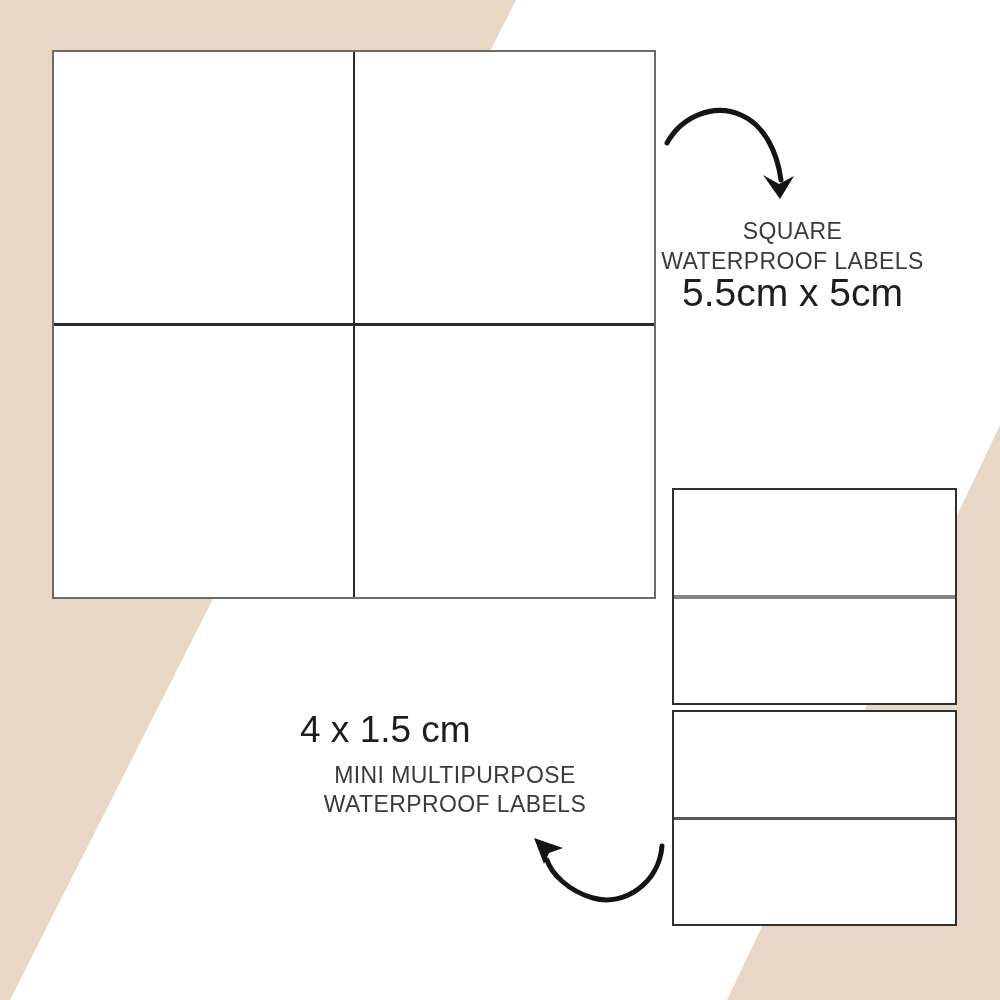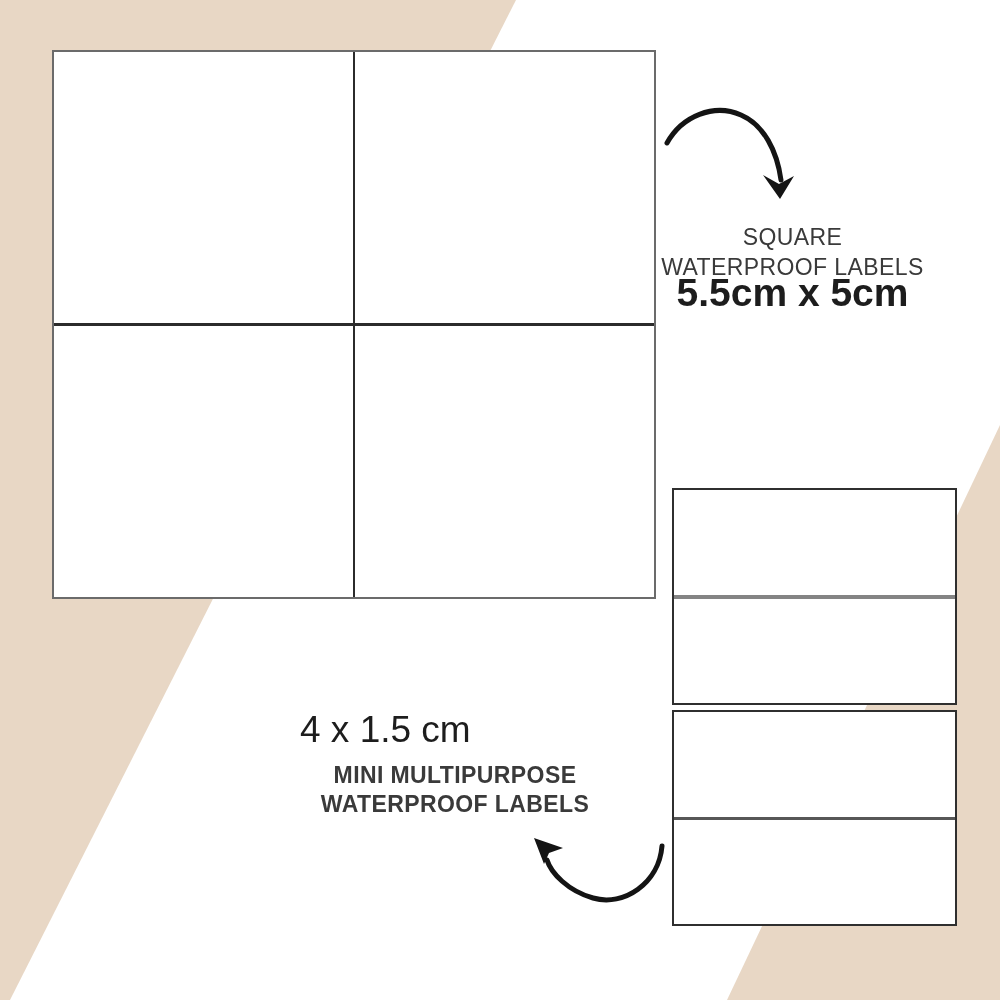--- a/index.html
+++ b/index.html
@@ -37,39 +37,38 @@
     position:absolute;left:672px;width:285px;
     border:2px solid var(--sheet-border);
     display:grid;grid-template-rows:1fr 1fr;
   }
   .mini-pair .cell{background:var(--label-fill);}
   .mini-pair-1{top:488px;height:217px;background:var(--pair1-divider);row-gap:4px;}
   .mini-pair-2{top:710px;height:216px;background:var(--pair2-divider);row-gap:3px;}
 
   
   .square-caption{
-    position:absolute;left:620px;top:222px;width:345px;
+    position:absolute;left:620px;top:216px;width:345px;
     text-align:center;font-size:23px;line-height:30px;
     letter-spacing:0.4px;color:var(--text-secondary);
   }
   .square-size{
     position:absolute;left:620px;top:270px;width:345px;
     text-align:center;font-size:39px;line-height:46px;
     color:var(--text-primary);
-    font-weight:bold;
   }
   .mini-size{
     position:absolute;left:300px;top:708px;width:310px;
     text-align:left;font-size:37px;line-height:44px;
     color:var(--text-primary);
   }
   .mini-caption{
     position:absolute;left:300px;top:761px;width:310px;
     text-align:center;font-size:23px;line-height:29px;
-    letter-spacing:0.4px;color:var(--text-secondary);font-weight:bold;
+    letter-spacing:0.4px;color:var(--text-secondary);
   }
 </style>
 </head>
 <body>
 
 <div class="canvas">
 
   <svg class="bg-svg" viewBox="0 0 1000 1000">
     <polygon points="0,0 516,0 10,1000 0,1000" style="fill:var(--beige)"></polygon>
     <polygon points="1000,425 1000,1000 727,1000" style="fill:var(--beige)"></polygon>

